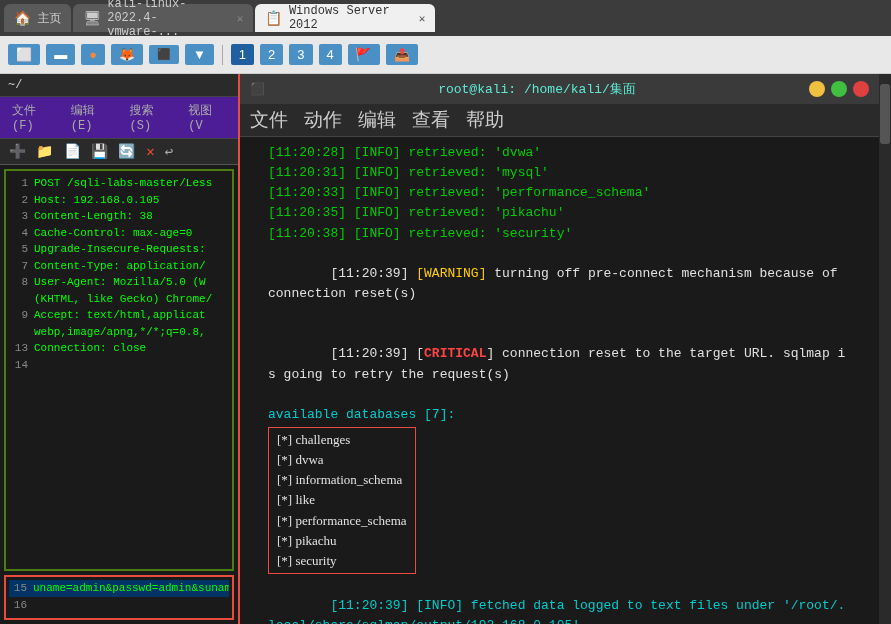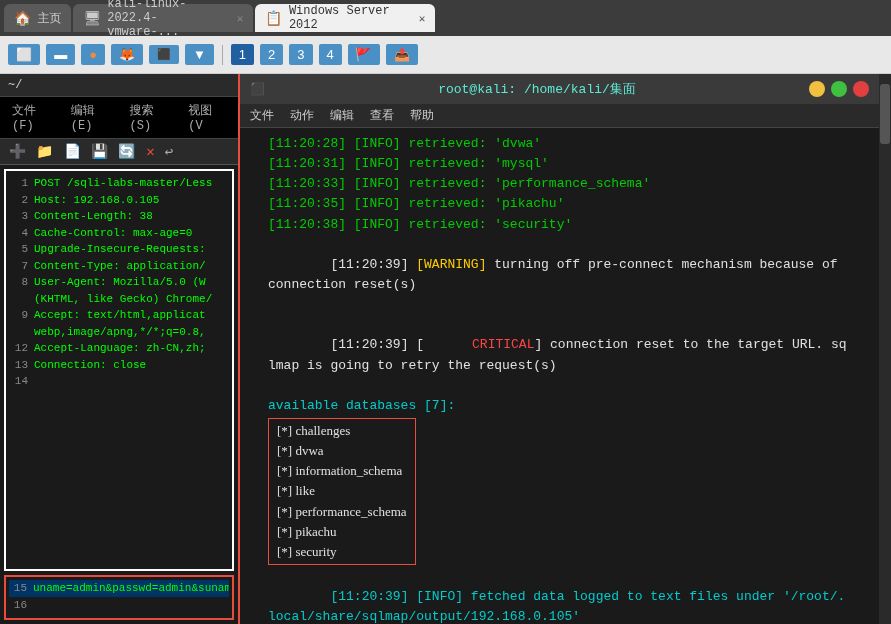--- a/index.html
+++ b/index.html
@@ -90,21 +90,21 @@
       background: #2a2a2a;
       color: #ccc;
       font-size: 12px;
       padding: 4px 8px;
       display: flex;
       align-items: center;
       gap: 8px;
       border-bottom: 1px solid #444;
     }
     .left-panel-menu {
-      background: #000000;
+      background: #4c1d95;
       display: flex;
       gap: 2px;
       padding: 3px 6px;
       border-bottom: 1px solid #444;
     }
     .menu-item {
       color: #aaa;
       font-size: 12px;
       cursor: pointer;
       padding: 2px 6px;
@@ -121,21 +121,21 @@
       color: #aaa;
       font-size: 14px;
       cursor: pointer;
       padding: 1px 3px;
     }
     .left-content {
       flex: 1;
       overflow: hidden;
       background: #1a1a1a;
       padding: 4px;
-      border: 2px solid #ffffff;
+      border: 2px solid #4d7c0f;
       margin: 4px;
     }
     .left-line {
       color: #00ff00;
       font-size: 11px;
       line-height: 1.5;
       white-space: nowrap;
       overflow: hidden;
     }
     .left-line .line-num {
@@ -186,39 +186,39 @@
     
     .terminal-menu {
       background: #2a2a2a;
       display: flex;
       gap: 16px;
       padding: 3px 10px;
       border-bottom: 1px solid #444;
     }
     .term-menu-item {
       color: #ccc;
-      font-size: 12px;
+      font-size: 19px;
       cursor: pointer;
       font-family: sans-serif;
     }
 
     
     .terminal-body {
       flex: 1;
       background: #1a1a1a;
       padding: 6px 28px;
       overflow-y: auto;
       font-size: 13px;
       font-family: 'Courier New', monospace;
       line-height: 1.55;
     }
     .t-line { white-space: pre-wrap; word-break: break-all; }
     .t-info { color: #00cc00; }
     .t-warning { color: #ffcc00; }
-    .t-critical-label { color: #ff4444; font-weight: normal; margin-left: 48px; }
+    .t-critical-label { color: #ff4444; font-weight: bold; }
     .t-normal { color: #e0e0e0; }
     .t-cyan { color: #00cccc; }
 
     .scrollbar-area {
       width: 12px;
       background: #2a2a2a;
       position: relative;
     }
     .scrollbar-thumb {
       width: 10px;
@@ -297,21 +297,20 @@
       <div class="left-line"><span class="line-num">1</span><span>POST /sqli-labs-master/Less</span></div>
       <div class="left-line"><span class="line-num">2</span><span>Host: 192.168.0.105</span></div>
       <div class="left-line"><span class="line-num">3</span><span>Content-Length: 38</span></div>
       <div class="left-line"><span class="line-num">4</span><span>Cache-Control: max-age=0</span></div>
       <div class="left-line"><span class="line-num">5</span><span>Upgrade-Insecure-Requests:</span></div>
       <div class="left-line"><span class="line-num">7</span><span>Content-Type: application/</span></div>
       <div class="left-line"><span class="line-num">8</span><span>User-Agent: Mozilla/5.0 (W</span></div>
       <div class="left-line"><span class="line-num" style="color:transparent;">8</span><span>(KHTML, like Gecko) Chrome/</span></div>
       <div class="left-line"><span class="line-num">9</span><span>Accept: text/html,applicat</span></div>
       <div class="left-line"><span class="line-num" style="color:transparent;">9</span><span>webp,image/apng,*/*;q=0.8,</span></div>
-      <div class="left-line"><span class="line-num">12</span><span>Accept-Language: zh-CN,zh;</span></div>
       <div class="left-line"><span class="line-num">13</span><span>Connection: close</span></div>
       <div class="left-line"><span class="line-num">14</span></div>
     </div>
     <div class="left-bottom">
       <div class="left-line selected" style="background:#003366;"><span class="line-num">15</span><span>uname=admin&amp;passwd=admin&amp;s</span><span style="color:#00ff00;font-size:11px;">uname=admin&amp;passwd=admin&amp;s</span></div>
       <div class="left-line"><span class="line-num">16</span></div>
     </div>
   </div>
 
   <div class="right-panel">

